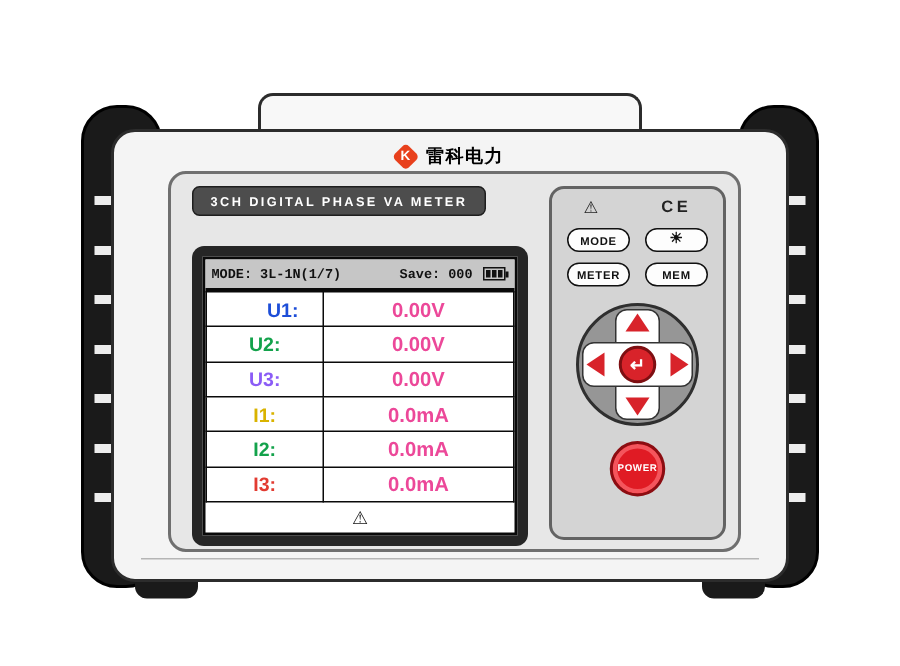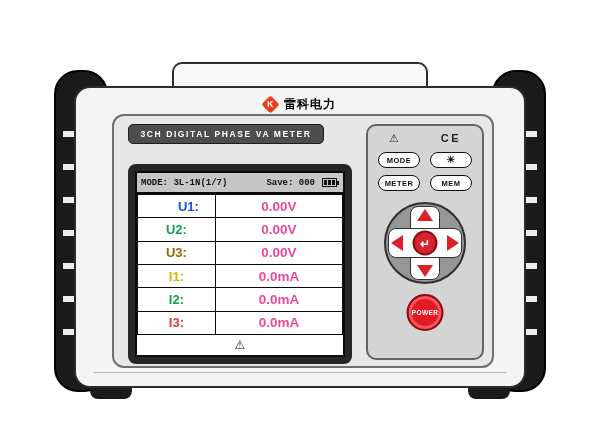--- a/index.html
+++ b/index.html
@@ -155,21 +155,21 @@
             <tbody>
               <tr>
                 <td class="lab" style="color: #1d4ed8; padding-left: 24px;">U1:</td>
                 <td class="val">0.00V</td>
               </tr>
               <tr>
                 <td class="lab" style="color: rgb(19, 162, 75);">U2:</td>
                 <td class="val">0.00V</td>
               </tr>
               <tr>
-                <td class="lab" style="color: #a16207;">U3:</td>
+                <td class="lab" style="color: #8b5cf6;">U3:</td>
                 <td class="val">0.00V</td>
               </tr>
               <tr>
                 <td class="lab" style="color: rgb(217, 179, 0);">I1:</td>
                 <td class="val">0.0mA</td>
               </tr>
               <tr>
                 <td class="lab" style="color: rgb(19, 162, 75);">I2:</td>
                 <td class="val">0.0mA</td>
               </tr>

